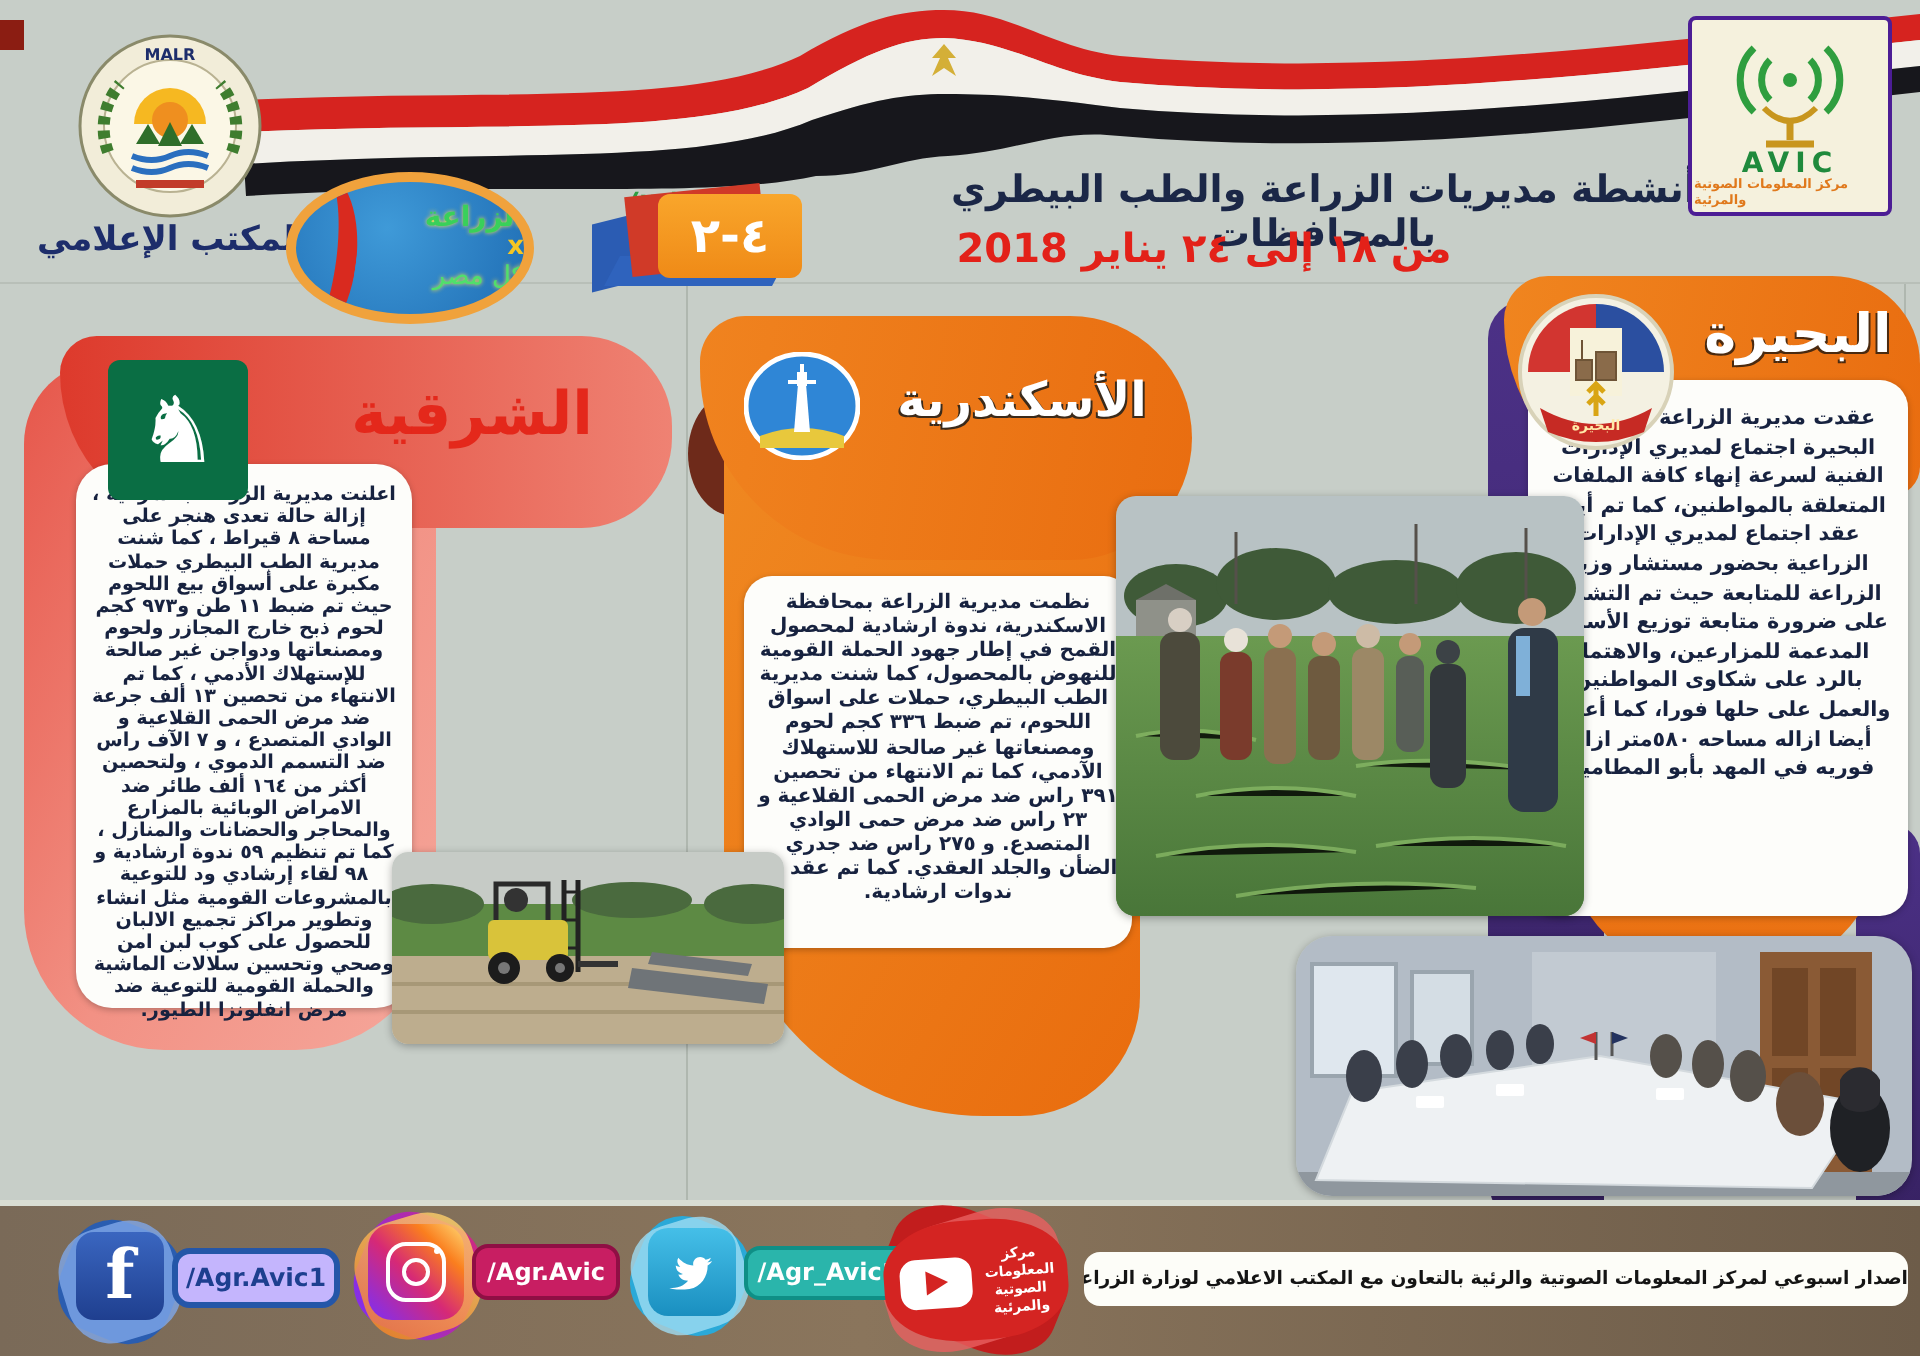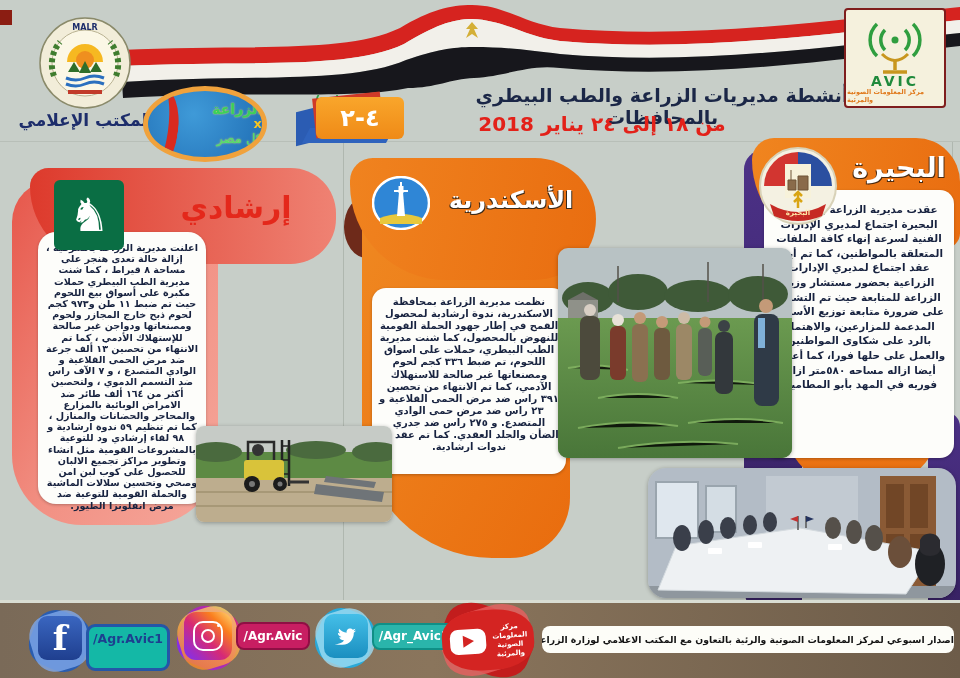--- a/index.html
+++ b/index.html
@@ -31,31 +31,31 @@
 
   .issue-label { left:296px; top:94px; width:96px; text-align:center; color:#2f9e41;
                  font-size:12px; font-weight:700; z-index:4; }
   .issue-ribbon { left:296px; top:95px; width:100px; height:52px; z-index:4; }
   .ir-blue-left { position:absolute; left:0; top:12px; width:42px; height:34px;
                   background:#2b5cb3; transform:skewY(-14deg); }
   .ir-blue-bottom { position:absolute; left:10px; top:33px; width:84px; height:15px;
                     background:#2f63bd; transform:skewX(-28deg); }
   .ir-red { position:absolute; left:18px; top:0; width:68px; height:40px;
             background:#d03a28; transform:rotate(-6deg); }
-  .ir-orange { position:absolute; left:20px; top:2px; width:88px; height:42px;
+  .ir-orange { position:absolute; left:33px; top:2px; width:72px; height:42px;
                background:linear-gradient(#f9a62b,#ef8a17); border-radius:6px;
                color:#fff; font-size:24px; font-weight:800; text-align:center; line-height:42px; }
 
   .main-title { left:448px; top:84px; width:428px; text-align:center; color:#1b2747;
                 font-size:19px; font-weight:800; z-index:4; }
   .main-date { left:462px; top:112px; width:280px; text-align:center; color:#e32119;
                font-size:20px; font-weight:800; z-index:4; }
 
   .avic-box { left:844px; top:8px; width:102px; height:100px; background:#f5f1dd;
-              border:2px solid #7f1d1d; border-radius:4px; z-index:4; }
+              border:2px solid #4c1d95; border-radius:4px; z-index:4; }
   .avic-caption { position:absolute; left:1px; bottom:2px; width:98px; text-align:left;
                   color:#e0791c; font-size:6.5px; font-weight:700; }
 
   
   .panel { background:#fdfdfa; border-radius:18px; box-shadow:0 1px 3px rgba(0,0,0,.25);
            z-index:3; }
   .col-body-text { direction:rtl; text-align:center; color:#17223f; font-weight:700; }
 
   .sh-body  { left:12px; top:180px; width:206px; height:345px; z-index:1;
               background:linear-gradient(120deg,#e6564a,#f29184 55%,#f5a79b);
@@ -123,21 +123,21 @@
   .fb-splash::before { background:#2a5db0; } .fb-splash::after { background:#7fa7e8; }
   .ig-splash::before { background:linear-gradient(45deg,#7b2ff7,#d62976); }
   .ig-splash::after  { background:linear-gradient(45deg,#fa7e1e,#feda75); }
   .tw-splash::before { background:#2aa9d8; } .tw-splash::after { background:#9fdcf2; }
   .yt-splash::before { background:#c21d1d; } .yt-splash::after { background:#e86060; }
 
   .fb-icon { left:38px; top:616px; width:44px; height:44px; z-index:7;
              background:linear-gradient(#3a66c0,#1f3f8f); border-radius:9px; color:#fff;
              font-family:"DejaVu Serif", serif; font-weight:800; font-size:34px;
              text-align:center; line-height:44px; }
-  .fb-pill { left:86px; top:624px; width:84px; height:47px; z-index:7; background:#14b8a6;
+  .fb-pill { left:86px; top:624px; width:84px; height:30px; z-index:7; background:#c4b5fd;
              border:3px solid #2456a8; border-radius:9px; color:#1d3f8f; font-weight:800;
              font-size:12.5px; text-align:center; line-height:24px; }
   .ig-icon { left:184px; top:612px; width:48px; height:48px; z-index:7; border-radius:12px;
              background:linear-gradient(45deg,#7b2ff7 0%,#d62976 45%,#fa7e1e 75%,#feda75 100%); }
   .ig-cam  { position:absolute; inset:9px; border:2.5px solid #fff; border-radius:10px; }
   .ig-lens { position:absolute; left:17px; top:17px; width:14px; height:14px;
              border:2.5px solid #fff; border-radius:50%; }
   .ig-dot  { position:absolute; right:12px; top:12px; width:3px; height:3px;
              background:#fff; border-radius:50%; }
   .ig-pill { left:236px; top:622px; width:74px; height:28px; z-index:7; background:#c81e62;
@@ -228,21 +228,21 @@
       <path d="M36,44 q13,13 26,0" stroke="#c8961e" stroke-width="3" fill="none"></path>
       <path d="M49,50 v10 M37,62 h24" stroke="#c8961e" stroke-width="3.5" fill="none"></path>
       <text x="49" y="76" text-anchor="middle" font-size="14" font-weight="bold" fill="#1f8a3c" letter-spacing="3">AVIC</text>
     </svg>
     <div class="avic-caption" dir="rtl">مركز المعلومات الصوتية والمرئية</div>
   </div>
 
   <div class="abs sh-body"></div>
   <div class="abs sh-bulge"></div>
   <div class="abs sh-logo">♞</div>
-  <div class="abs sh-title" dir="rtl">إرشادي</div>
+  <div class="abs sh-title" dir="rtl">الشرقية</div>
   <div class="abs panel sh-panel">
     <div class="col-body-text">اعلنت مديرية الزراعة بالشرقية ، إزالة حالة تعدى هنجر على مساحة ٨ قيراط ، كما شنت مديرية الطب البيطري حملات مكبرة على أسواق بيع اللحوم حيث تم ضبط ١١ طن و٩٧٣ كجم لحوم ذبح خارج المجازر ولحوم ومصنعاتها ودواجن غير صالحة للإستهلاك الأدمي ، كما تم الانتهاء من تحصين ١٣ ألف جرعة ضد مرض الحمى القلاعية و الوادي المتصدع ، و ٧ الآف راس ضد التسمم الدموي ، ولتحصين أكثر من ١٦٤ ألف طائر ضد الامراض الوبائية بالمزارع والمحاجر والحضانات والمنازل ، كما تم تنظيم ٥٩ ندوة ارشادية و ٩٨ لقاء إرشادي ود للتوعية بالمشروعات القومية مثل انشاء وتطوير مراكز تجميع الالبان للحصول على كوب لبن امن وصحي وتحسين سلالات الماشية والحملة القومية للتوعية ضد مرض انفلونزا الطيور.</div>
   </div>
 
   <div class="abs al-dark"></div>
   <div class="abs al-body"></div>
   <div class="abs al-bulge"></div>
   <svg class="abs al-logo" width="58" height="54" viewBox="0 0 58 54">
     <ellipse cx="29" cy="27" rx="28" ry="26" fill="#2f86d6" stroke="#fff" stroke-width="2.5"></ellipse>
     <path d="M8,42 q21,-8 42,0 l0,6 -42,0 z" fill="#e8c83c"></path>

